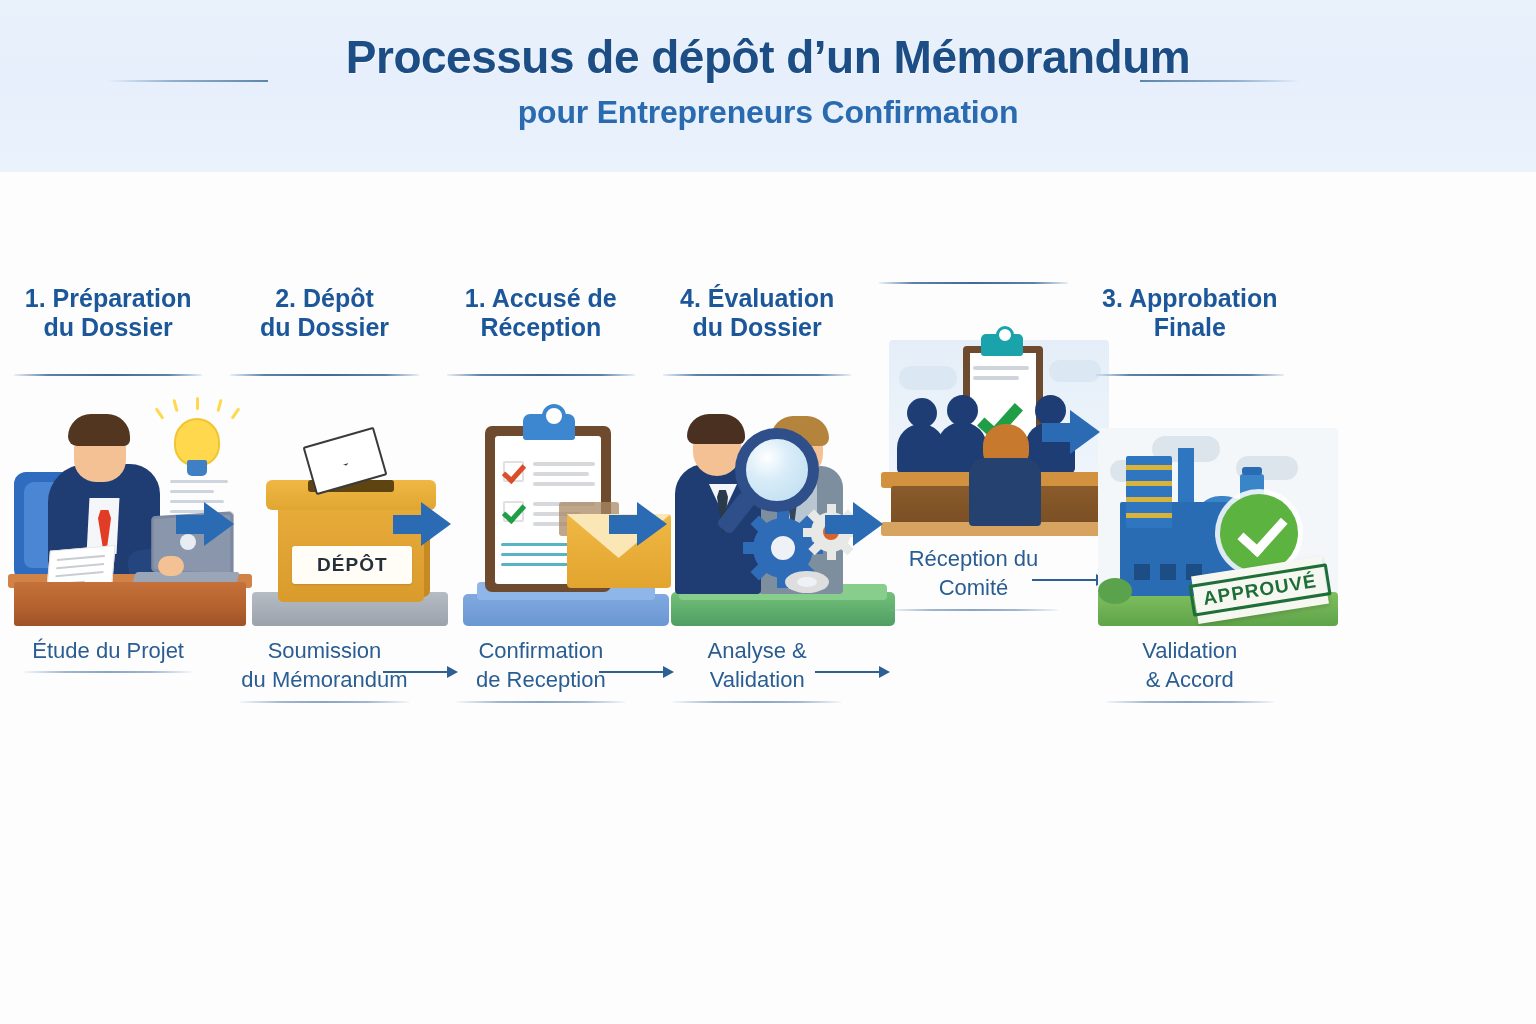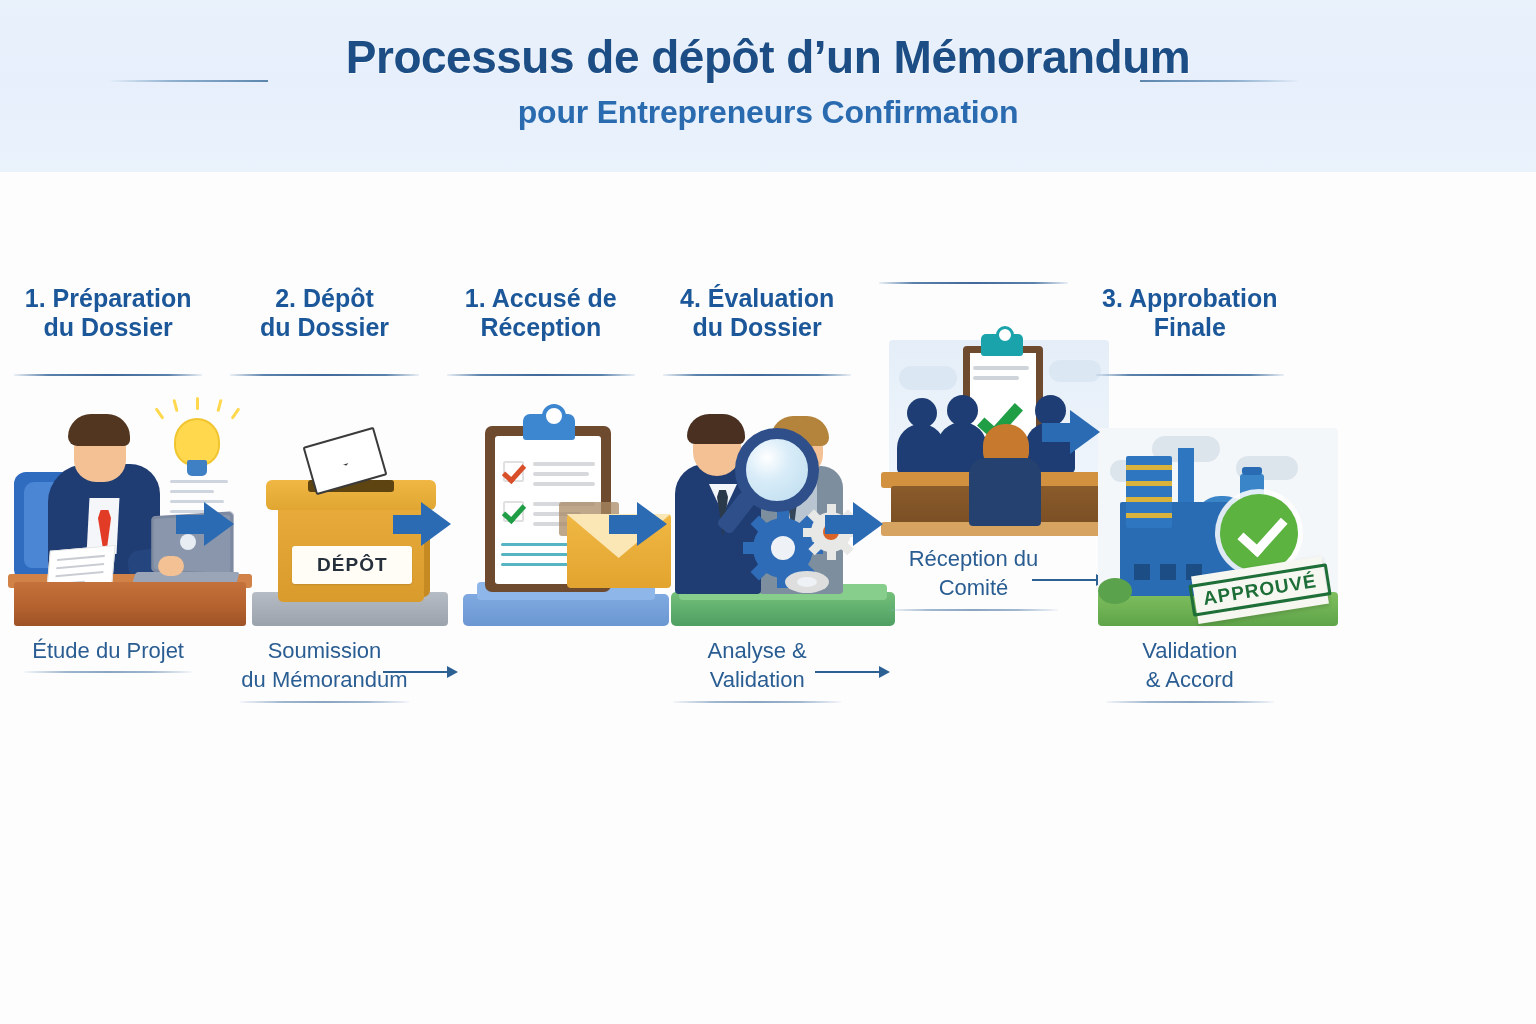--- a/index.html
+++ b/index.html
@@ -618,20 +618,29 @@
         <div class="ln teal" style="left:60px;bottom:86px;width:86px"></div>
         <div class="ln teal" style="left:60px;bottom:76px;width:92px"></div>
         <div class="ln teal" style="left:60px;bottom:66px;width:70px"></div>
         <div class="env-shadow"></div>
         <div class="envelope"></div>
       </div>
       <div class="big-arrow">
         <div class="shaft"></div>
           <div class="head"></div>
       </div>
+    </div>
+    <div class="cap">
+      <div class="thin-arrow">
+        <div class="tshaft"></div>
+          <div class="thead"></div>
+      </div>
+      <div class="cap-line">Confirmation
+de Reception</div>
+      <div class="cap-rule"></div>
     </div>
   </div>
 
   <div class="step">
     <div class="step-head">4. Évaluation
 du Dossier</div>
     <div class="step-rule"></div>
     <div class="art">
       <div class="scene s4">
         <div class="ground"></div>

